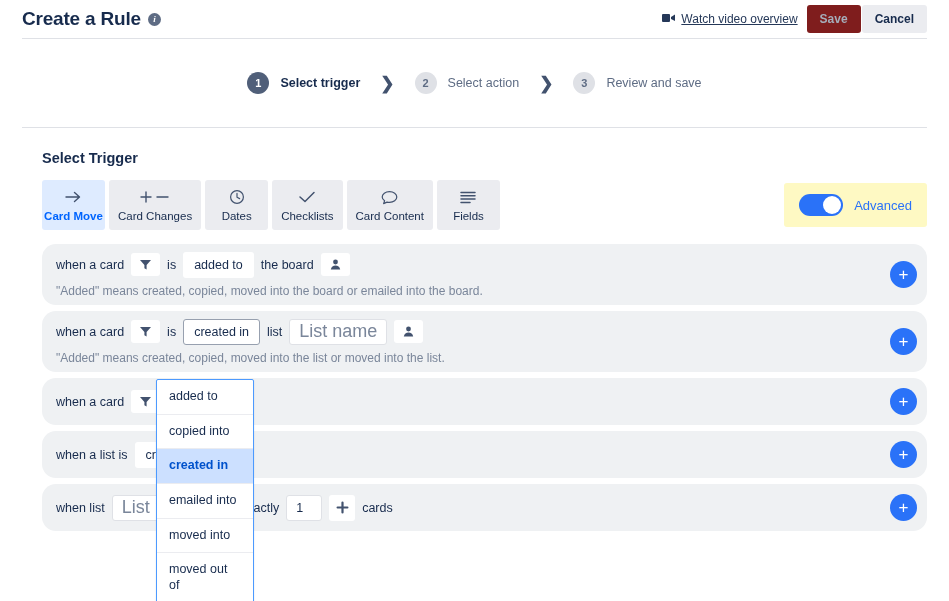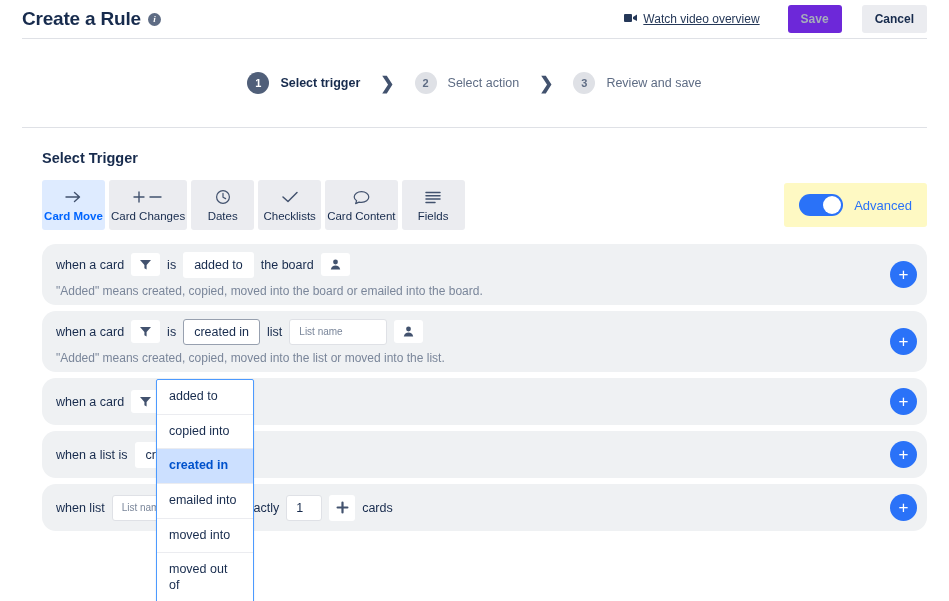--- a/index.html
+++ b/index.html
@@ -26,35 +26,35 @@
   }
   .info-icon {
     display: inline-flex; align-items: center; justify-content: center;
     width: 13px; height: 13px; border-radius: 50%;
     background: #5e6c84; color: #fff;
     font-size: 9px; font-weight: bold; font-style: italic;
     margin-left: 7px; vertical-align: 3px;
     font-family: "Liberation Serif", serif;
   }
   .header-right {
-    margin-left: auto; display: flex; align-items: center; gap: 20px;
+    margin-left: auto; display: flex; align-items: center; gap: 1px;
   }
   .watch-link {
     display: flex; align-items: center; gap: 6px;
     font-size: 12px; color: #253858; text-decoration: underline;
     cursor: pointer; margin-right: 8px; font-weight: 500;
   }
   .video-icon { display:inline-block; }
   .btn {
     font-size: 12px; font-weight: bold;
     padding: 7px 13px; border-radius: 3px; border: none;
     background: #f4f5f7; cursor: pointer;
     font-family: "Liberation Sans", sans-serif;
   }
-  .btn-save { color: #a5adba; background: #6d28d9; cursor: default; }
+  .btn-save { color: #a5adba; background: #7f1d1d; cursor: default; }
   .btn-cancel { color: #172b4d; background: #ebecf0; }
 
   .divider {
     height: 1px; background: #dfe1e6;
     margin: 0 22px;
   }
 
   
   .stepper {
     display: flex; align-items: center; justify-content: center;
@@ -92,21 +92,21 @@
   .tabs-row { display: flex; align-items: flex-start; }
   .tabs { display: flex; gap: 4px; }
   .tab {
     background: #ebecf0; border-radius: 3px;
     width: 63px; height: 50px;
     display: flex; flex-direction: column;
     align-items: center; justify-content: center; gap: 4px;
     cursor: pointer;
     padding: 0 4px;
   }
-  .tab.wide { width: auto; min-width: 63px; padding: 0 2px; }
+  .tab.wide { width: auto; min-width: 63px; padding: 0 9px; }
   .tab.active { background: #deebff; }
   .tab-label { font-size: 11.5px; color: #172b4d; white-space: nowrap; }
   .tab.active .tab-label { color: #0065ff; font-weight: bold; }
   .tab-icon { height: 18px; display:flex; align-items:center; justify-content:center; color:#42526e; }
 
   .advanced-wrap {
     margin-left: auto;
     background: #fef9c3; border-radius: 3px;
     height: 44px; display: flex; align-items: center;
     gap: 11px; padding: 0 15px; margin-top: 3px;
@@ -149,21 +149,21 @@
     display: inline-flex; align-items: center;
     cursor: pointer; white-space: nowrap;
   }
   .chip.icon-chip { padding: 4px 7px; }
   .chip.select-open {
     border: 1px solid #97a0af;
     box-shadow: 0 0 0 0px #fff;
   }
   .text-input {
     background: #fff; border: 1px solid #dfe1e6; border-radius: 3px;
-    padding: 5px 9px; font-size: 10px; color: #172b4d;
+    padding: 5px 9px; font-size: 18px; color: #172b4d;
     width: 98px; height: 26px;
     font-family: "Liberation Sans", sans-serif;
     outline: none;
   }
   .text-input::placeholder { color: #7a869a; }
   .num-input {
     background: #fff; border: 1px solid #dfe1e6; border-radius: 3px;
     padding: 5px 9px; font-size: 12.5px; color: #172b4d;
     width: 36px; height: 26px; text-align: left;
     font-family: "Liberation Sans", sans-serif;

